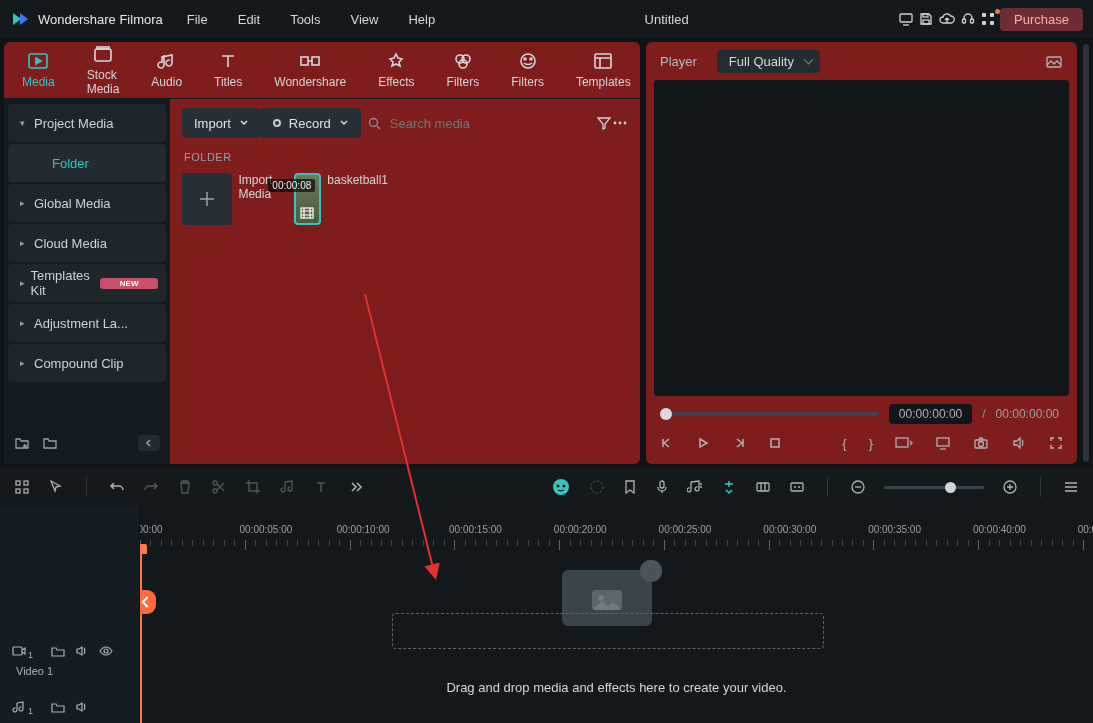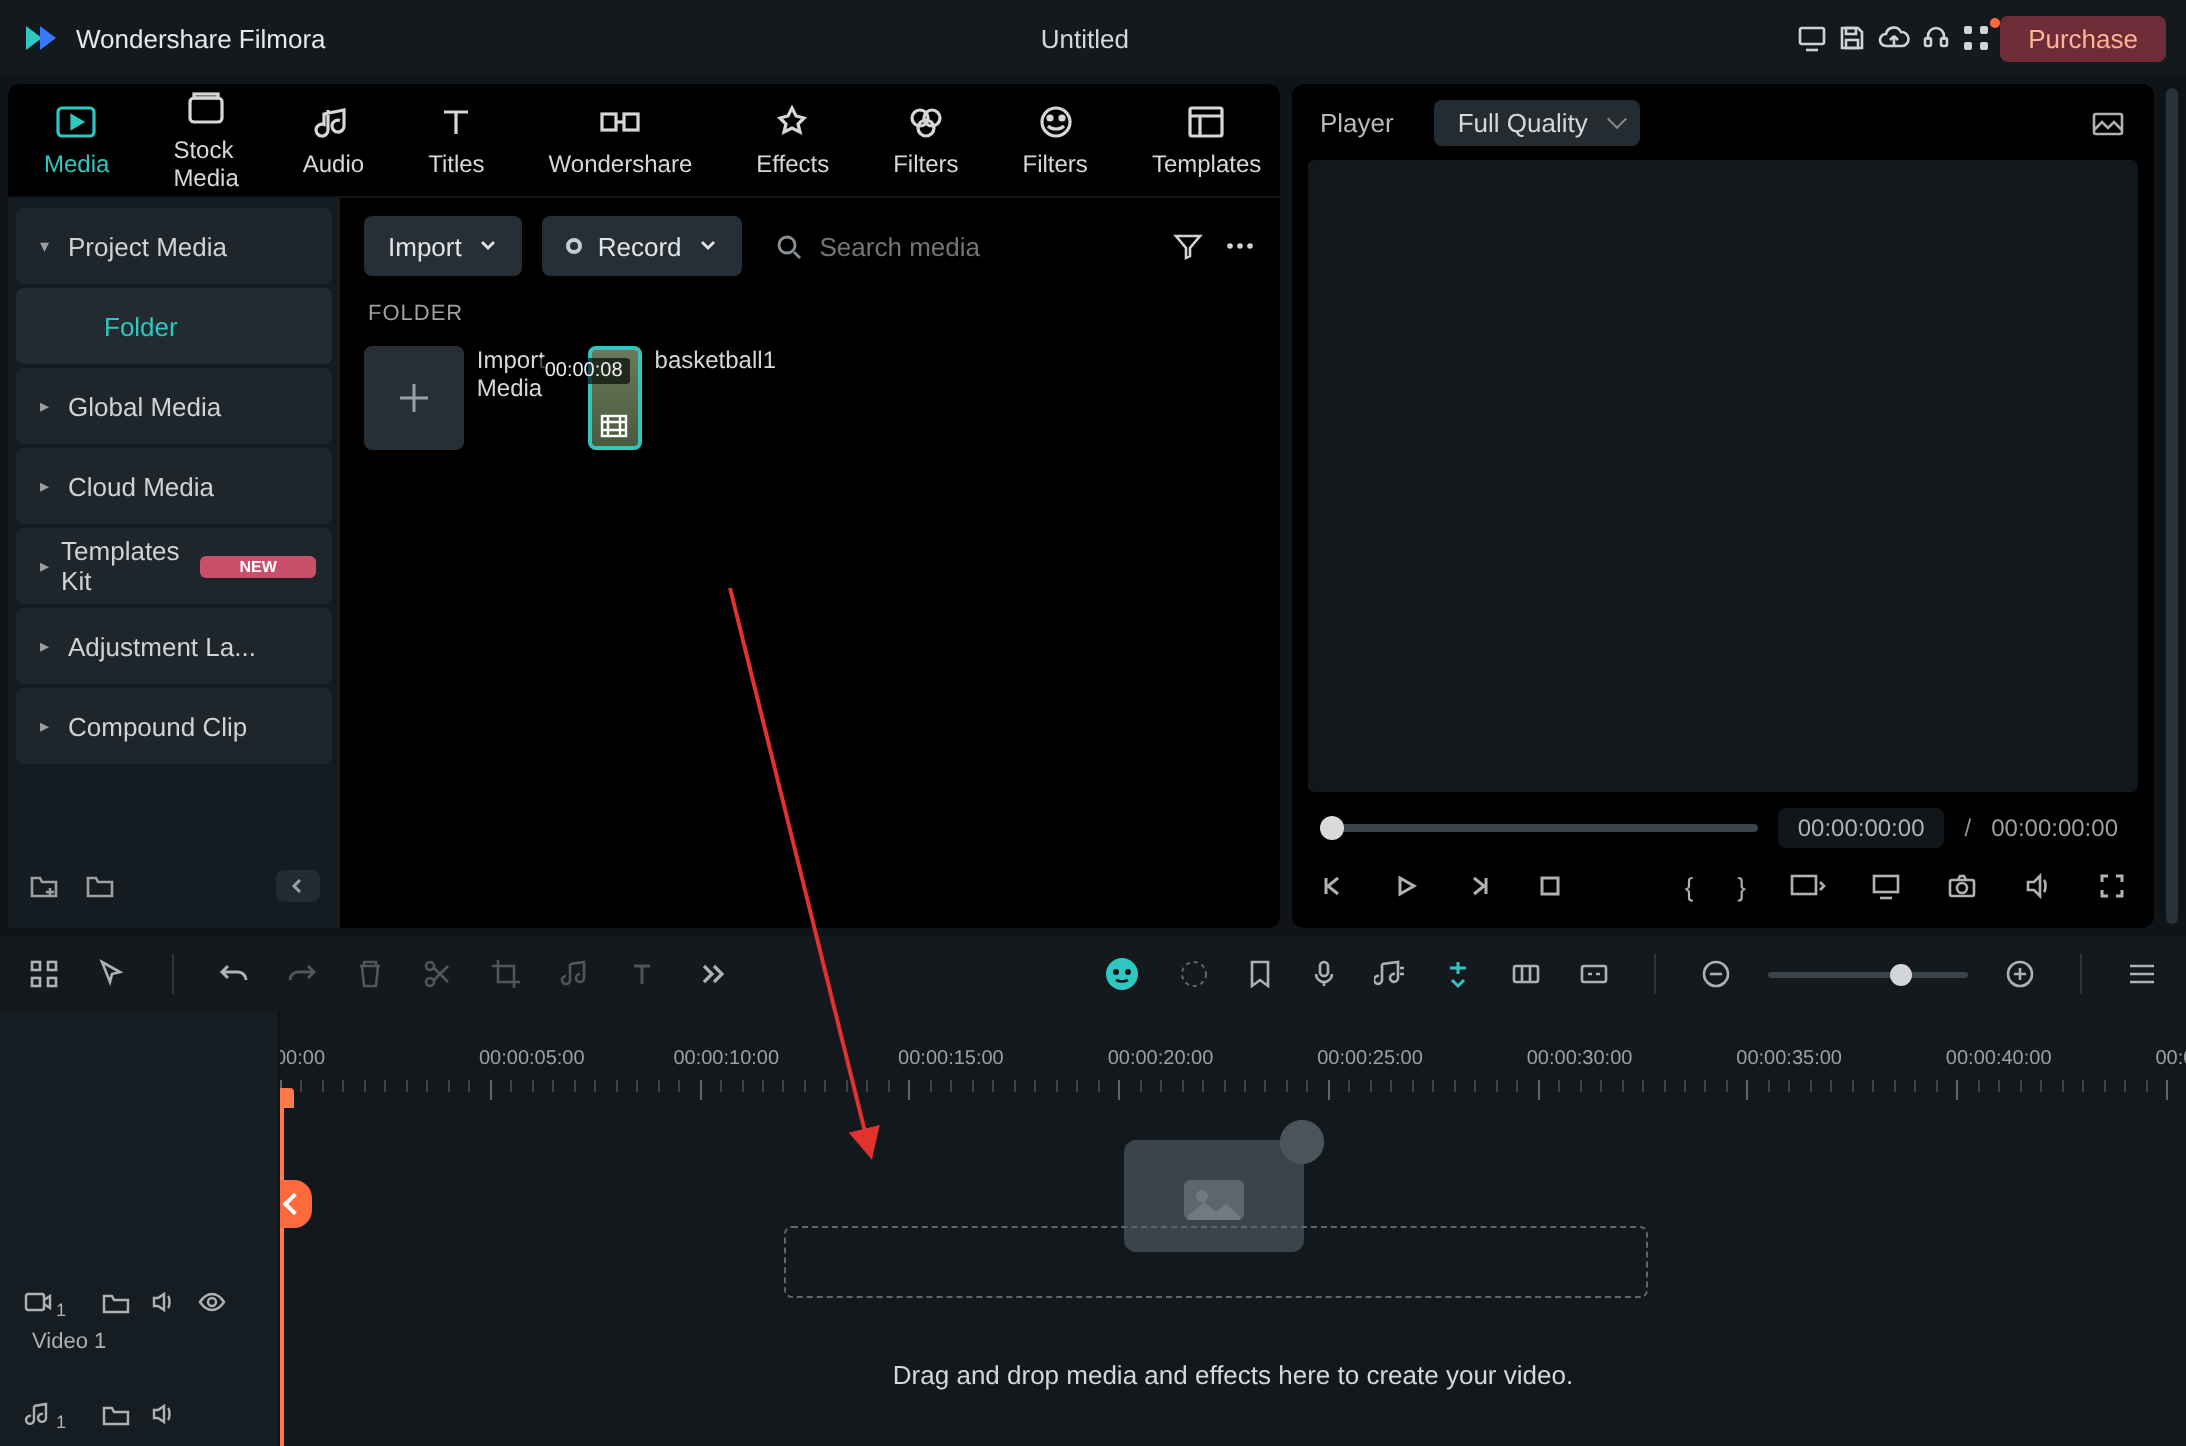--- a/index.html
+++ b/index.html
@@ -13,42 +13,42 @@
   .menubar { display: flex; gap: 30px; }
   .menubar span { font-size: 13px; color: #d5d7d8; cursor: pointer; }
   .title-center { flex: 1; text-align: center; font-size: 13px; color: #d5d7d8; }
   .title-right { display: flex; align-items: center; gap: 4px; }
   .notif-dot { position: relative; }
   .notif-dot::after { content: ""; position: absolute; top: -2px; right: -4px; width: 5px; height: 5px; background: #ff6a3d; border-radius: 50%; }
   .purchase-btn { background: #6e2c36; color: #ffb199; padding: 4px 14px; border-radius: 4px; font-size: 13px; cursor: pointer; }
 
   
   .main-row { display: flex; height: 430px; padding: 4px; gap: 6px; }
-  .panel { background: #000000; border-radius: 6px; }
+  .panel { background: #7f1d1d; border-radius: 6px; }
 
   
   .media-panel { width: 636px; display: flex; flex-direction: column; }
   .tool-tabs { height: 56px; display: flex; align-items: center; padding: 0 18px; gap: 32px; }
   .tool-tab { display: flex; flex-direction: column; align-items: center; gap: 4px; cursor: pointer; color: #d5d7d8; }
   .tool-tab.active { color: #2fc7c0; }
   .tool-tab .lbl { font-size: 12px; }
 
   .media-body { flex: 1; display: flex; min-height: 0; border-top: 1px solid #10161a; }
   .media-sidebar { width: 166px; background: #151c21; display: flex; flex-direction: column; padding: 4px 0; }
   .side-item { height: 38px; display: flex; align-items: center; padding: 0 12px; gap: 6px; font-size: 13px; color: #cfd3d6; cursor: pointer; border-radius: 4px; margin: 1px 4px; }
   .side-item .tri { width: 8px; color: #9aa0a4; font-size: 9px; }
   .side-item.child { padding-left: 44px; color: #2fc7c0; background: #222b31; }
   .side-item.shade { background:#1e262c; }
   .side-item .new-badge { background: #c94f6b; color: #fff; font-size: 8px; padding: 1px 20px; border-radius: 3px; margin-left: 4px; font-weight: 600; }
   .media-sidebar-spacer { flex: 1; }
   .media-sidebar-bottom { height: 34px; display: flex; align-items: center; padding: 0 10px; gap: 12px; color: #9aa0a4; }
   .media-sidebar-bottom .collapse { margin-left: auto; background:#222b31; border-radius:4px; padding:2px 5px;}
 
   .media-content { flex: 1; display: flex; flex-direction: column; padding: 0 12px; }
-  .media-top { height: 48px; display: flex; align-items: center; gap: 10px; }
+  .media-top { height: 48px; display: flex; align-items: center; }
   .dd-btn { height: 30px; background: #262f36; border-radius: 4px; display: flex; align-items: center; padding: 0 12px; gap: 8px; color: #e2e4e6; font-size: 13px; cursor: pointer; }
   .record-btn .dot { width: 8px; height: 8px; border-radius: 50%; border: 2px solid #c8cbcd; }
   .search-wrap { flex: 1; display: flex; align-items: center; gap: 8px; padding: 0 6px; color: #8a9096; }
   .search-input { background: transparent; border: none; color: #cfd3d6; font-size: 13px; outline: none; width: 140px; }
   .content-title { font-size: 11px; letter-spacing: 0.5px; color: #9aa0a4; padding: 4px 0 10px 2px; }
   .thumb-row { display: flex; gap: 18px; }
   .thumb-card { width: 94px; display: flex; gap: 6px; cursor: pointer; }
   .thumb { width: 94px; height: 52px; border-radius: 4px; background: #262f36; display: flex; align-items: center; justify-content: center; color: #9aa0a4; }
   .thumb.selected { border: 2px solid #2fc7c0; background: linear-gradient(#6b7a5b,#4a5a3e); position: relative; }
   .dur-badge { position: absolute; top: 4px; right: 4px; background: rgba(0,0,0,0.65); font-size: 10px; padding: 1px 4px; border-radius: 2px; color: #eee; }
@@ -111,20 +111,27 @@
 <body>
 
 <div class="titlebar">
   <div class="app-logo">
     <svg width="20" height="20" viewBox="0 0 20 20">
         <path d="M2 4 L10 10 L2 16 Z" fill="#2fc7c0"></path>
         <path d="M9 4 L17 10 L9 16 Z" fill="#3a77ff"></path>
       </svg>
   </div>
   <div class="app-name">Wondershare Filmora</div>
+  <div class="menubar">
+    <span>File</span>
+    <span>Edit</span>
+    <span>Tools</span>
+    <span>View</span>
+    <span>Help</span>
+  </div>
   <div class="title-center">Untitled</div>
   <div class="title-right">
     <span class="ico">
         <svg width="16" height="16" viewBox="0 0 16 16" fill="none" stroke="currentColor" stroke-width="1.3">
           <rect x="2" y="3" width="12" height="8" rx="1"></rect>
           <path d="M5 14h6"></path>
         </svg>
       </span>
     <span class="ico">
         <svg width="16" height="16" viewBox="0 0 16 16" fill="none" stroke="currentColor" stroke-width="1.3">

